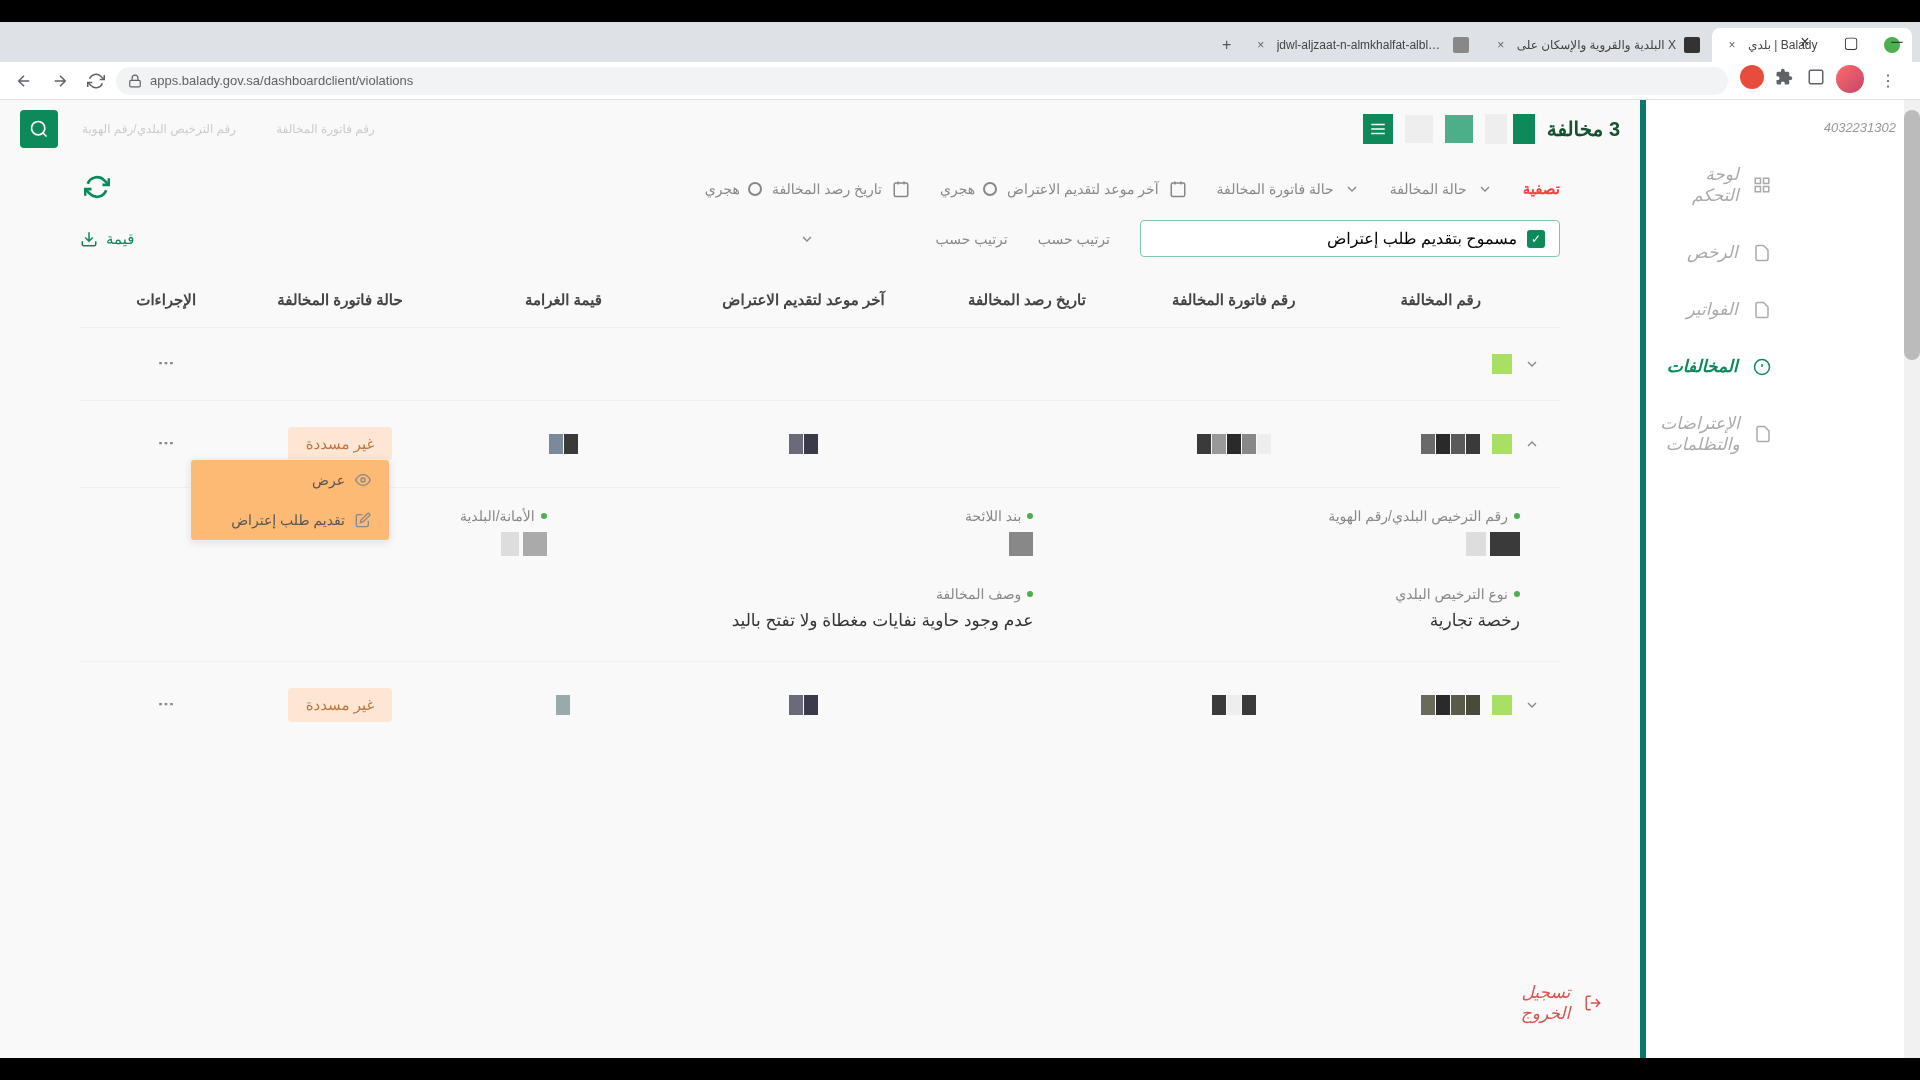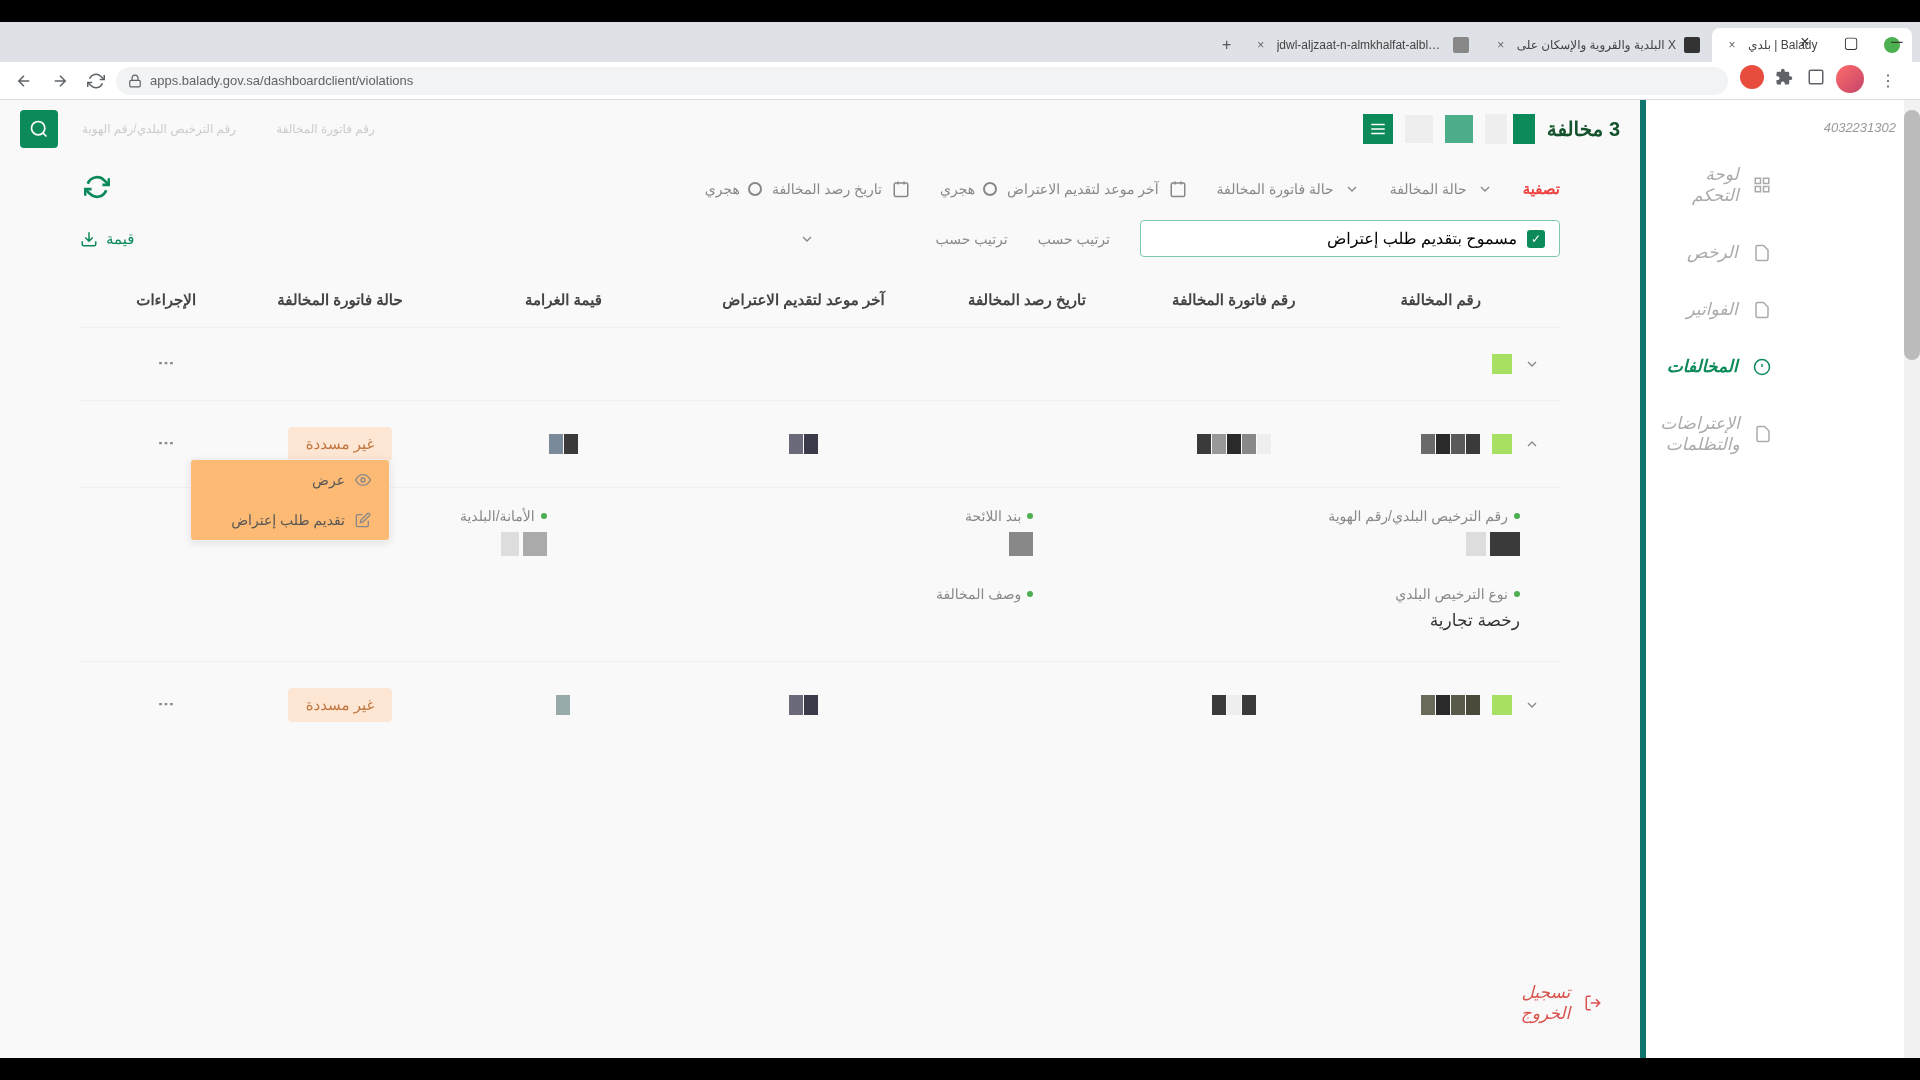--- a/index.html
+++ b/index.html
@@ -477,20 +477,21 @@
                   <span class="bullet"></span>
                   <span>نوع الترخيص البلدي</span>
                 </div>
         <div class="detail-value">رخصة تجارية</div>
       </div>
       <div class="detail-item" style="grid-column: span 2">
         <div class="detail-label">
                   <span class="bullet"></span>
                   <span>وصف المخالفة</span>
                 </div>
+        <div class="detail-value">عدم وجود حاوية نفايات مغطاة ولا تفتح باليد</div>
       </div>
     </div>
 
     <div class="row">
       <div class="cell cell-first">
         <span class="expand-chevron">
           <svg width="16" height="16" viewBox="0 0 24 24" fill="none" stroke="currentColor" stroke-width="2">
                     <polyline points="6 9 12 15 18 9"></polyline>
                   </svg>
         </span>

